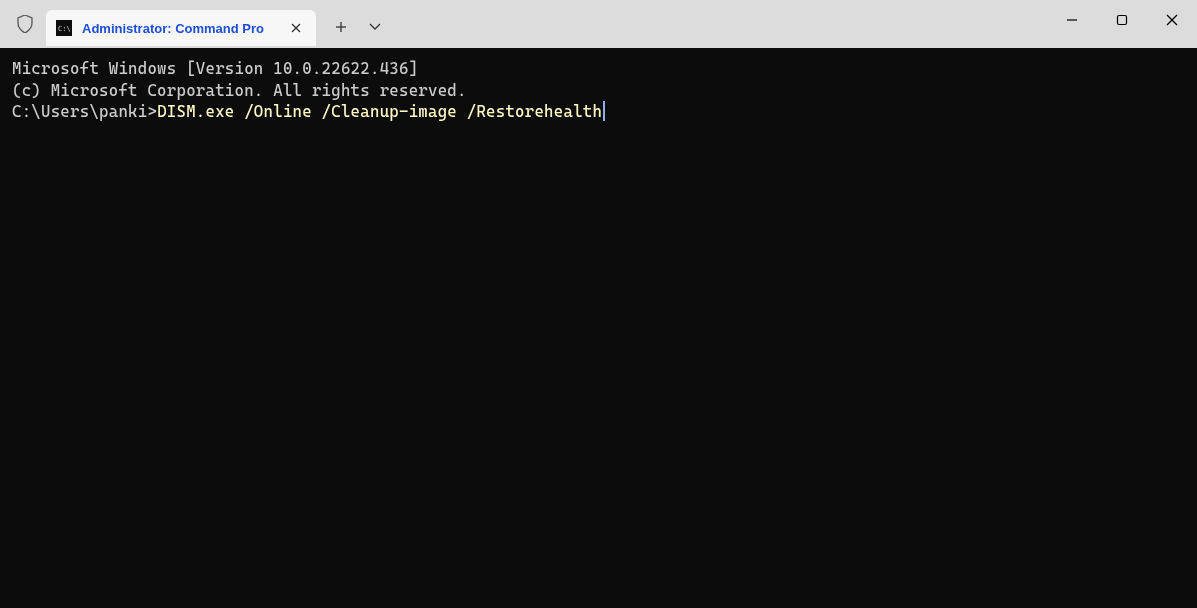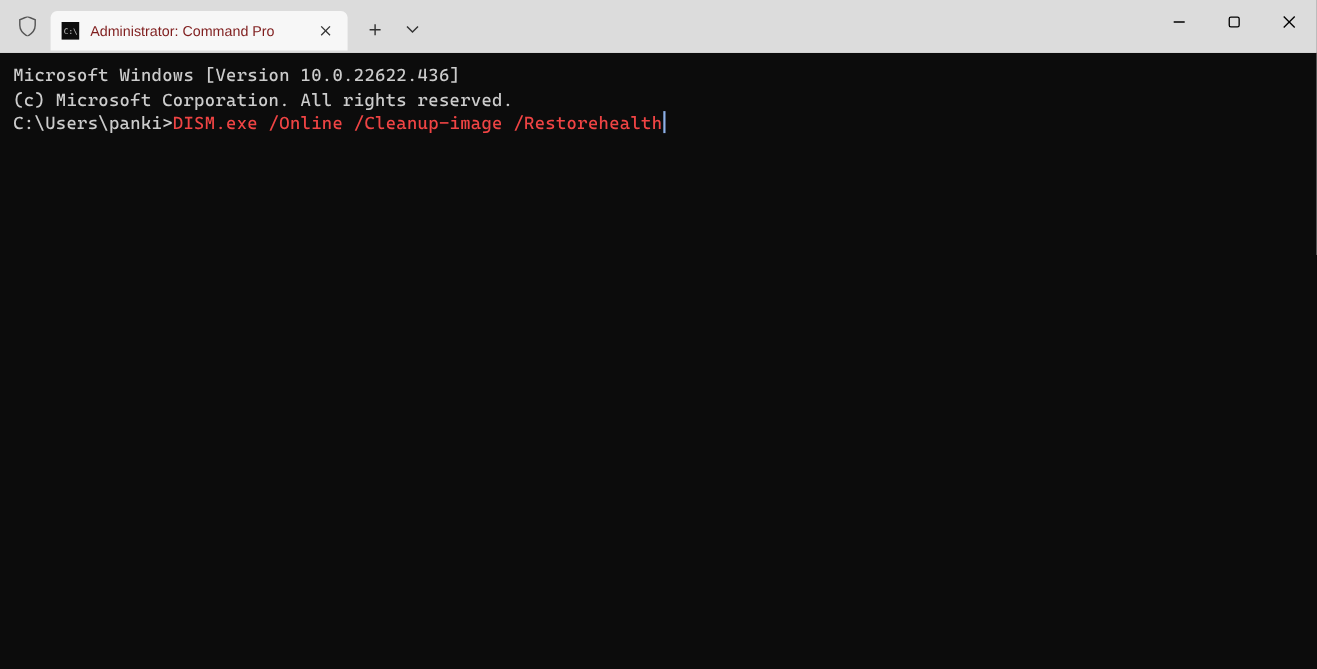--- a/index.html
+++ b/index.html
@@ -56,24 +56,25 @@
       display: flex;
       align-items: center;
       justify-content: center;
       margin-right: 10px;
       font-size: 8px;
       color: #ccc;
     }
     
     .tab-title {
       font-size: 13px;
-      color: #7f1d1d;
+      color: #1d4ed8;
       flex: 1;
       white-space: nowrap;
       overflow: hidden;
+      font-weight: bold;
     }
     
     .tab-close {
       width: 20px;
       height: 20px;
       display: flex;
       align-items: center;
       justify-content: center;
       cursor: pointer;
       border-radius: 3px;
@@ -133,21 +134,21 @@
     
     .prompt-line {
       display: flex;
     }
     
     .prompt-path {
       color: #cccccc;
     }
     
     .prompt-cmd {
-      color: #ef4444;
+      color: #fef9c3;
     }
     
     .cursor {
       display: inline-block;
       width: 2px;
       height: 20px;
       background: #8db0e8;
       vertical-align: text-bottom;
       margin-left: 1px;
     }

